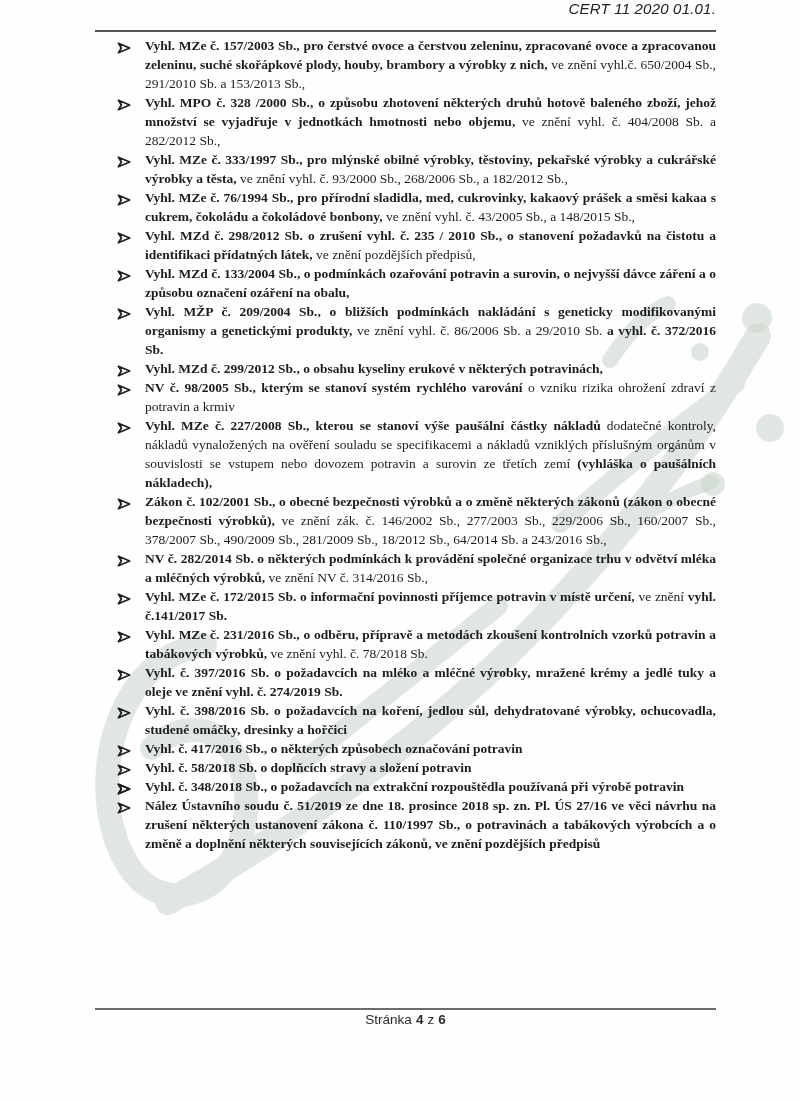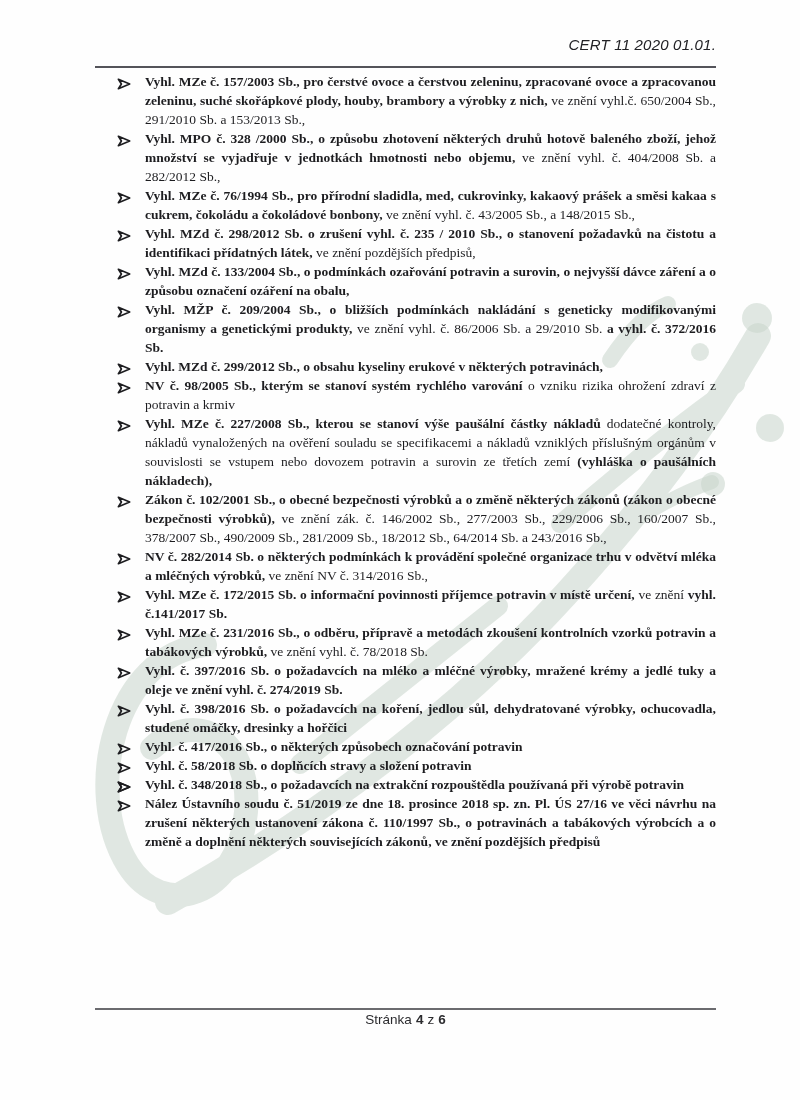--- a/index.html
+++ b/index.html
@@ -12,21 +12,20 @@
     font-family: "Liberation Serif", serif;
     color: #1d1d20;
   }
   .watermark {
     position: absolute; inset: 0;
     z-index: 0;
     pointer-events: none;
   }
   .content { position: relative; z-index: 1; }
   .header {
-    padding-top: 36px;
     margin-right: 84px;
     text-align: right;
     font-family: "Liberation Sans", sans-serif;
     font-style: italic;
     font-size: 15px;
     letter-spacing: 0.2px;
     color: #222226;
   }
   .header-rule {
     border: 0;
@@ -113,20 +112,27 @@
       <path d="M1.4,1.3 L12.7,6 L1.4,10.7 L4.4,6 Z" fill="none" stroke="#1d1d20" stroke-width="1.7" stroke-linejoin="round"></path>
     </svg>
   </span>
 <b>Vyhl. MPO č. 328 /2000 Sb., o způsobu zhotovení některých druhů hotově baleného zboží, jehož množství se vyjadřuje v jednotkách hmotnosti nebo objemu,</b><span> ve znění vyhl. č. 404/2008 Sb. a 282/2012 Sb.,</span></li>
         <li>
   <span class="bullet">
     <svg viewBox="0 0 14 12" width="14" height="12">
       <path d="M1.4,1.3 L12.7,6 L1.4,10.7 L4.4,6 Z" fill="none" stroke="#1d1d20" stroke-width="1.7" stroke-linejoin="round"></path>
     </svg>
   </span>
+<b>Vyhl. MZe č. 333/1997 Sb., pro mlýnské obilné výrobky, těstoviny, pekařské výrobky a cukrářské výrobky a těsta,</b><span> ve znění vyhl. č. 93/2000 Sb., 268/2006 Sb., a 182/2012 Sb.,</span></li>
+        <li>
+  <span class="bullet">
+    <svg viewBox="0 0 14 12" width="14" height="12">
+      <path d="M1.4,1.3 L12.7,6 L1.4,10.7 L4.4,6 Z" fill="none" stroke="#1d1d20" stroke-width="1.7" stroke-linejoin="round"></path>
+    </svg>
+  </span>
 <b>Vyhl. MZe č. 76/1994 Sb., pro přírodní sladidla, med, cukrovinky, kakaový prášek a směsi kakaa s cukrem, čokoládu a čokoládové bonbony,</b><span> ve znění vyhl. č. 43/2005 Sb., a 148/2015 Sb.,</span></li>
         <li>
   <span class="bullet">
     <svg viewBox="0 0 14 12" width="14" height="12">
       <path d="M1.4,1.3 L12.7,6 L1.4,10.7 L4.4,6 Z" fill="none" stroke="#1d1d20" stroke-width="1.7" stroke-linejoin="round"></path>
     </svg>
   </span>
 <b>Vyhl. MZd č. 298/2012 Sb. o zrušení vyhl. č. 235 / 2010 Sb., o stanovení požadavků na čistotu a identifikaci přídatných látek,</b><span> ve znění pozdějších předpisů,</span></li>
         <li>
   <span class="bullet">

